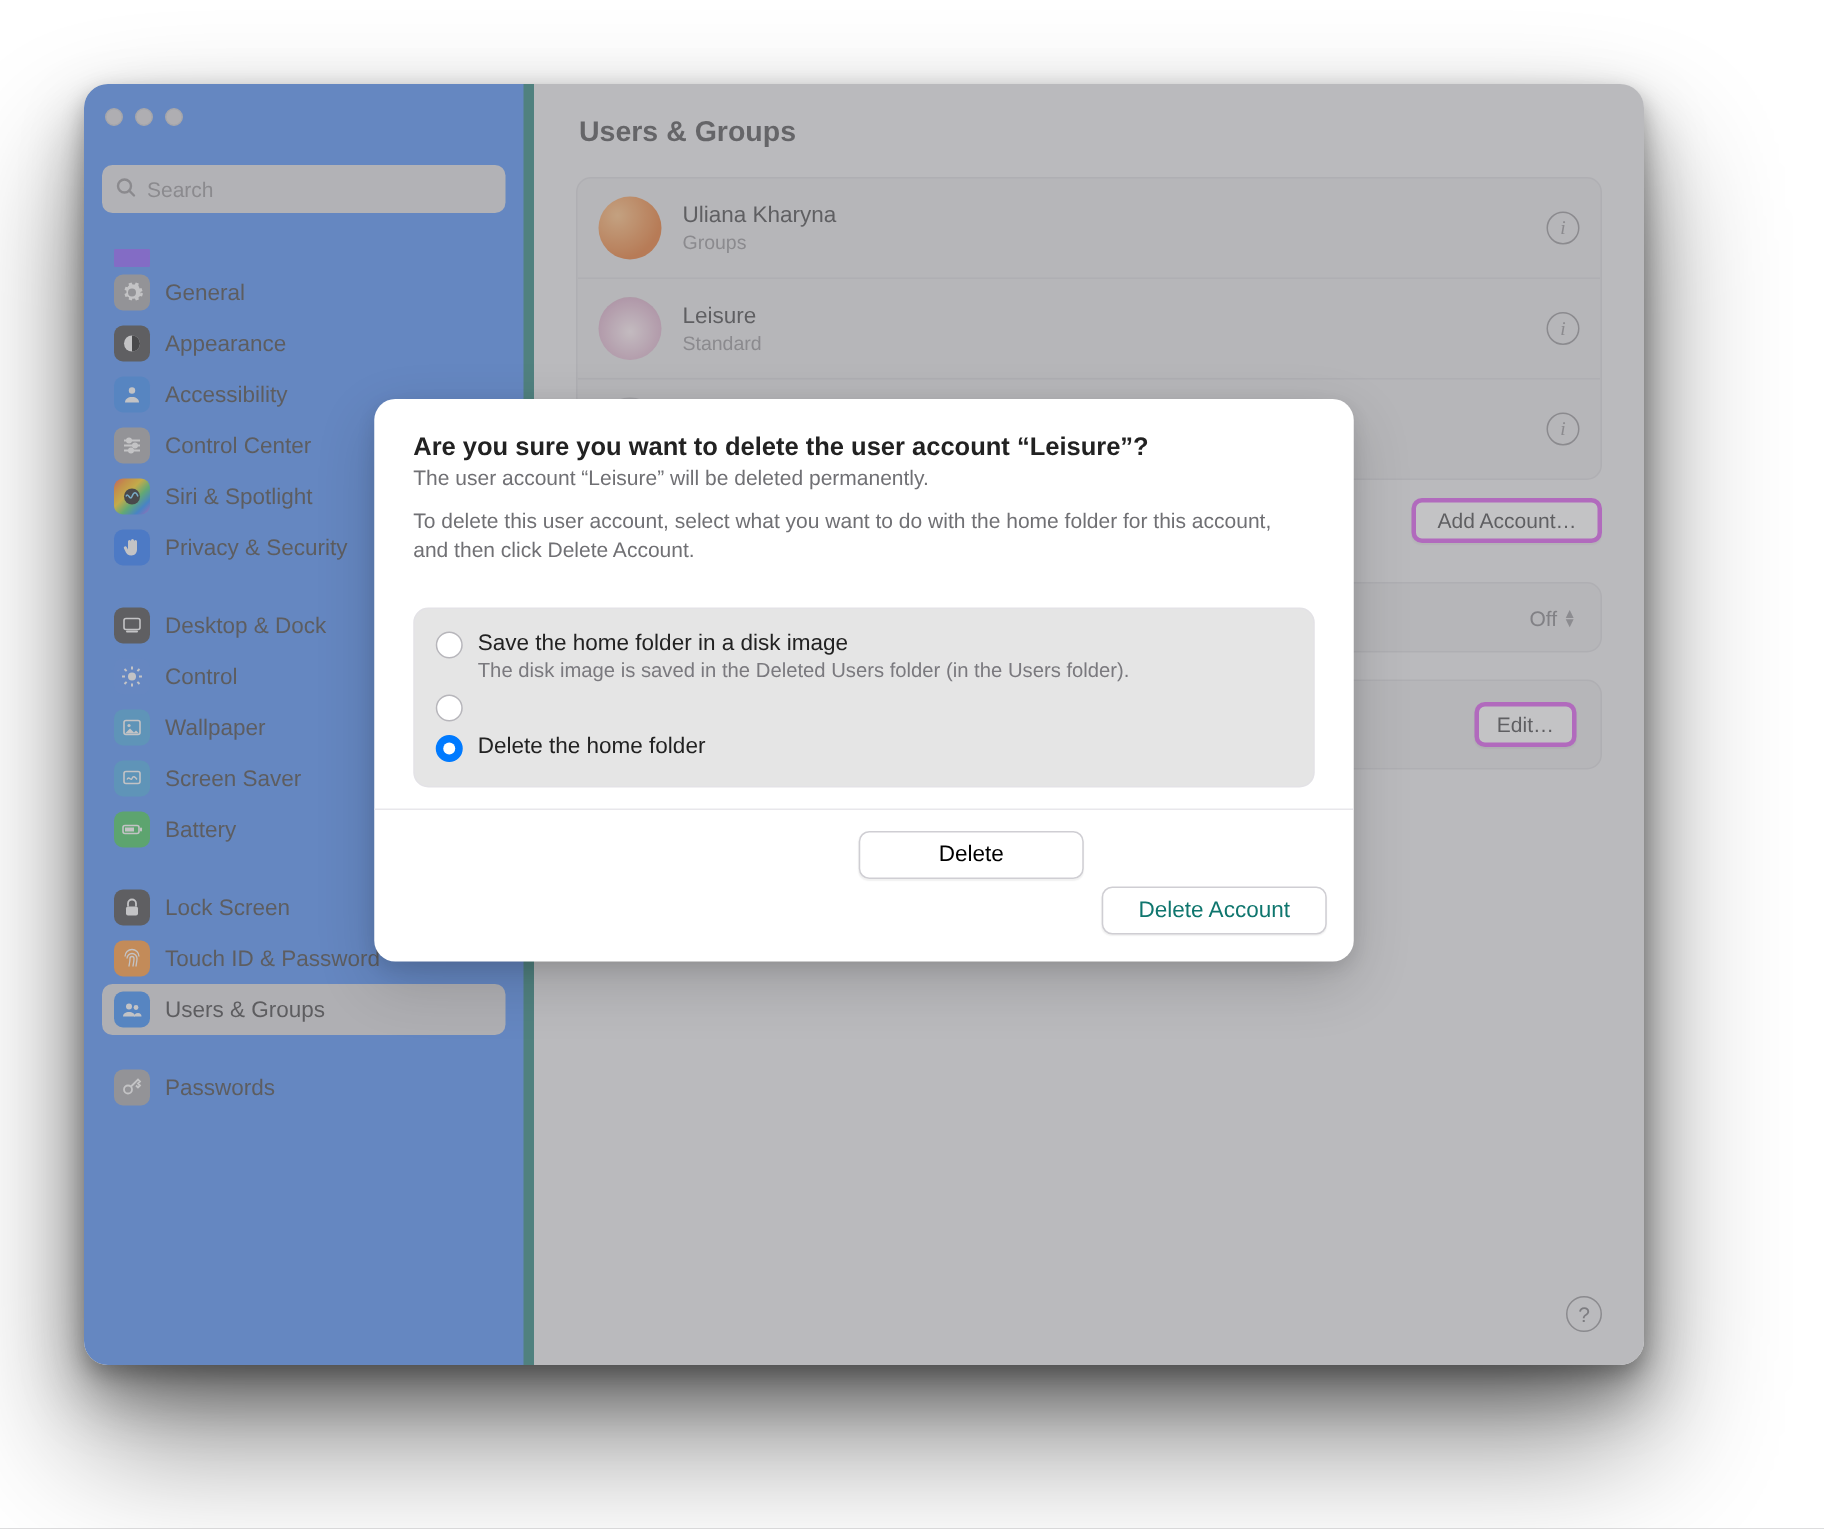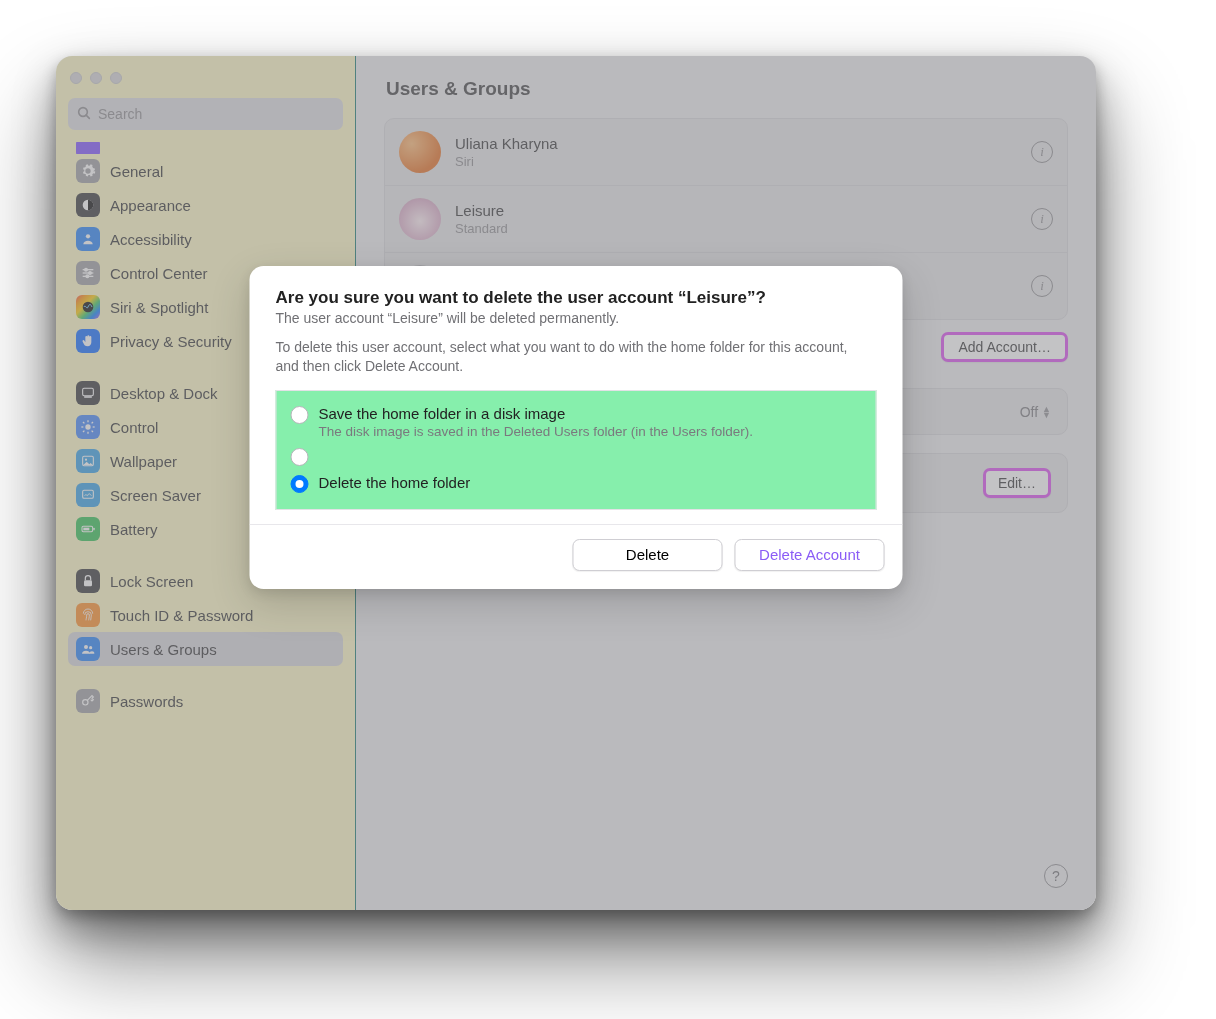--- a/index.html
+++ b/index.html
@@ -33,25 +33,26 @@
     position: absolute;
     inset: 0;
     display: flex;
     border-radius: 16px;
     overflow: hidden;
   }
 
   
   .sidebar {
     width: 300px;
-    background: #fef9c3;
-    border-right: 1px solid #0f766e;
+    background: #3b82f6;
+    border-right: 7px solid #0f766e;
     display: flex;
     flex-direction: column;
     padding: 12px 10px 0 10px;
+    gap: 12px;
   }
   .traffic-lights {
     display: flex;
     gap: 8px;
     padding: 4px 6px 14px 4px;
   }
   .tl { width: 12px; height: 12px; border-radius: 50%; background: #d5d4d8; border:1px solid #c4c3c7;}
   .search-box {
     position: relative;
     margin: 0 2px 12px 2px;
@@ -195,24 +196,24 @@
     border-radius:14px;
     box-shadow: 0 14px 40px rgba(0,0,0,0.16), 0 4px 12px rgba(0,0,0,0.10);
     overflow:hidden;
     display:flex; flex-direction:column;
   }
   .modal-body { padding:22px 26px 14px; }
   .modal-title { font-size:17px; font-weight:700; color:#222; }
   .modal-sub   { font-size:14px; color:#707074; margin-top:2px; }
   .modal-desc  { font-size:14px; color:#707074; margin-top:12px; line-height:1.35; max-width:580px;}
   .radio-card {
-    margin-top:14px;
-    border:1px solid #e3e2e6; border-radius:0;
+    margin-top:29px;
+    border:1px solid #e3e2e6; border-radius:10px;
     padding:10px 14px 12px;
-    background:#86efac;
+    background:#e5e5e5;
   }
   .radio-row { display:flex; align-items:flex-start; gap:10px; padding:4px 0; }
   .radio-text { display:flex; flex-direction:column; gap:2px; }
   .radio-label { font-size:15px; color:#222; }
   .radio-help  { font-size:13.5px; color:#7a797e; }
   .radio {
     width:18px; height:18px; border-radius:50%; border:1.5px solid #b7b6bb; background:#fff;
     flex:0 0 18px; margin-top:1px; position:relative;
   }
   .radio.selected { border-color:#007aff; background:#007aff; }
@@ -224,21 +225,21 @@
     padding:14px 18px 18px;
     display:flex; justify-content:flex-end; gap:12px;
   }
   .modal-btn {
     min-width:150px; height:32px; border-radius:7px; font-size:15px;
     display:flex; align-items:center; justify-content:center;
     border:1px solid #cfced3; background:#fff;
     box-shadow: 0 1px 1px rgba(0,0,0,0.06);
     cursor:default;
   }
-  .modal-btn.destructive { color:#8b5cf6; }
+  .modal-btn.destructive { color:#0f766e;margin-top:37px; }
 </style>
 </head>
 <body>
 
 <div class="stage">
   <div class="window-shadow">
     <div class="window">
 
       <aside class="sidebar">
         <div class="traffic-lights">
@@ -417,21 +418,21 @@
       </aside>
 
       <section class="main">
         <div class="main-title">Users &amp; Groups</div>
 
         <div class="card">
           <div class="user-row">
             <div class="avatar orange"></div>
             <div class="user-info">
               <span class="user-name">Uliana Kharyna</span>
-              <span class="user-role">Siri</span>
+              <span class="user-role">Groups</span>
             </div>
             <div class="info-i">i</div>
           </div>
           <div class="user-row">
             <div class="avatar lotus"></div>
             <div class="user-info">
               <span class="user-name">Leisure</span>
               <span class="user-role">Standard</span>
             </div>
             <div class="info-i">i</div>

